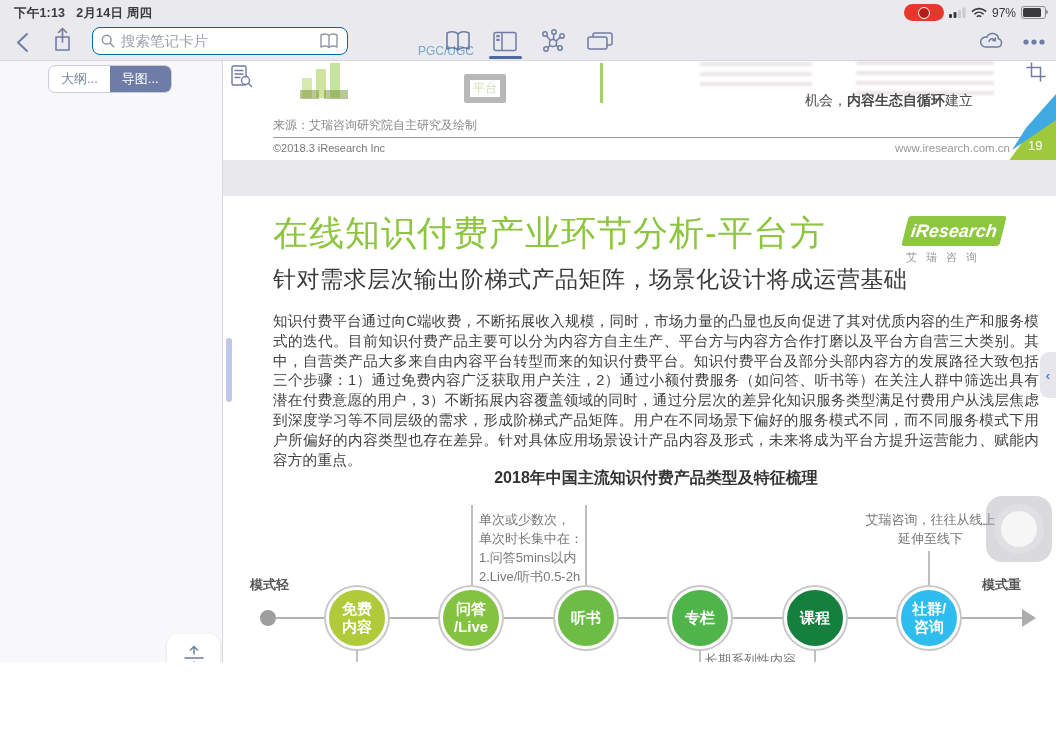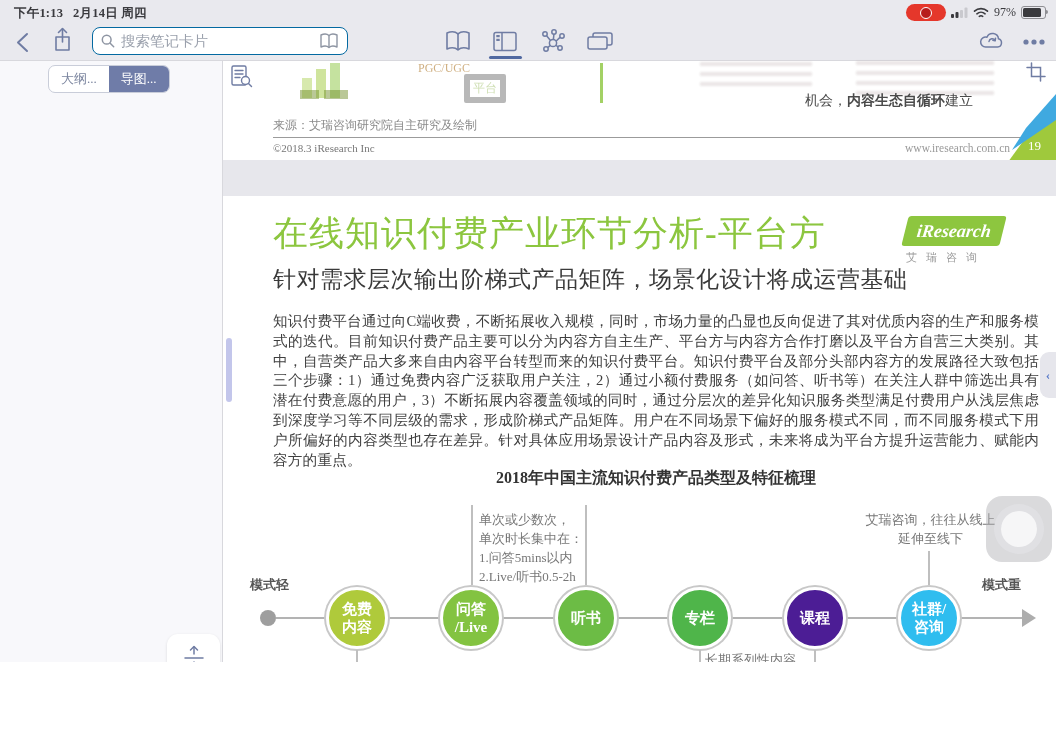--- a/index.html
+++ b/index.html
@@ -1,17 +1,17 @@
 <!DOCTYPE html>
 <html><head>
 <meta charset="utf-8">
 <style>
   html,body{margin:0;padding:0;}
   .screen{position:relative;width:1056px;height:662px;background:#E9E9EE;
-    font-family:Liberation Serif, serif;overflow:hidden;color:#3A3A3E;}
+    font-family:Liberation Sans, sans-serif;overflow:hidden;color:#3A3A3E;}
   .abs{position:absolute;}
   .tint{color:#6F7CA3;}
   .dim{color:#C3C7D2;}
   svg{display:block;}
   .preline{white-space:pre-line;}
   
   .status-left{left:14px;top:5px;font-size:12.5px;font-weight:bold;letter-spacing:.2px;}
   .statusgrp{display:flex;align-items:center;gap:5px;}
   .rec-pill{width:40px;height:17px;background:#E5372B;border-radius:9px;display:flex;align-items:center;justify-content:center;}
   .rec-dot{width:10px;height:10px;border-radius:50%;background:#B71C1C;border:1.5px solid #fff;}
@@ -211,21 +211,21 @@
       <path d="M5.5,1 V14.5 H19"></path>
         <path d="M1,5.5 H14.5 V19"></path>
     </svg>
   </div>
 
   <div class="faint-bar" style="left:302px;top:78px;width:10px;height:20px;background:#AFD45B;"></div>
   <div class="faint-bar" style="left:316px;top:69px;width:10px;height:29px;background:#9FC93C;"></div>
   <div class="faint-bar" style="left:330px;top:63px;width:10px;height:35px;background:#8CC63F;"></div>
   <div class="faint-bar" style="left:300px;top:90px;width:19px;height:9px;background:#75922F;"></div>
   <div class="faint-bar" style="left:324px;top:90px;width:24px;height:9px;background:#75922F;"></div>
-  <div class="faint-txt" style="left:418px;top:61px;color:#a16207;">PGC/UGC</div>
+  <div class="faint-txt" style="left:418px;top:44px;color:#0369a1;">PGC/UGC</div>
   <div class="faint-txt" style="left:464px;top:74px;border:6px solid #737373;padding:0 3px;border-radius:2px;">平台</div>
   <div class="faint-bar" style="left:600px;top:63px;width:3px;height:40px;background:#8CC63F;opacity:.8;"></div>
   <div class="blurblock" style="left:700px;top:62px;width:112px;height:26px;"></div>
   <div class="blurblock" style="left:856px;top:61px;width:138px;height:34px;"></div>
 
   <div class="abs opportunity">
     <span>机会，</span><b>内容生态自循环</b><span>建立</span>
   </div>
   <div class="abs src-line">来源：艾瑞咨询研究院自主研究及绘制</div>
   <div class="abs rule"></div>
@@ -262,21 +262,21 @@
   <div class="abs axis"></div>
   <div class="abs axis-dot"></div>
   <div class="abs axis-arrow"></div>
 
   <div class="node preline" style="left: 440px; top: 587px; background: rgb(131, 195, 65);">问答
 /Live</div>
   <div class="node preline" style="left: 326px; top: 587px; background: rgb(175, 202, 59);">免费
 内容</div>
   <div class="node preline" style="left: 555px; top: 587px; background: rgb(108, 188, 69);">听书</div>
   <div class="node preline" style="left: 669px; top: 587px; background: rgb(79, 181, 74);">专栏</div>
-  <div class="node preline" style="left: 784px; top: 587px; background: #4c1d95;">课程</div>
+  <div class="node preline" style="left: 784px; top: 587px; background: #15803d;">课程</div>
   <div class="node preline" style="left: 898px; top: 587px; background: rgb(47, 189, 239);">社群/
 咨询</div>
 
   <div class="abs vbar" style="left:356px;top:650px;height:31px;"></div>
   <div class="abs vbar" style="left:699px;top:650px;height:31px;"></div>
   <div class="abs vbar" style="left:814px;top:650px;height:31px;"></div>
   <div class="ann preline" style="left:684px;top:650px;width:146px;text-align:center;">长期系列性内容，
 单次时长集中在</div>
 
   <div class="abs doc-scroll"></div>

